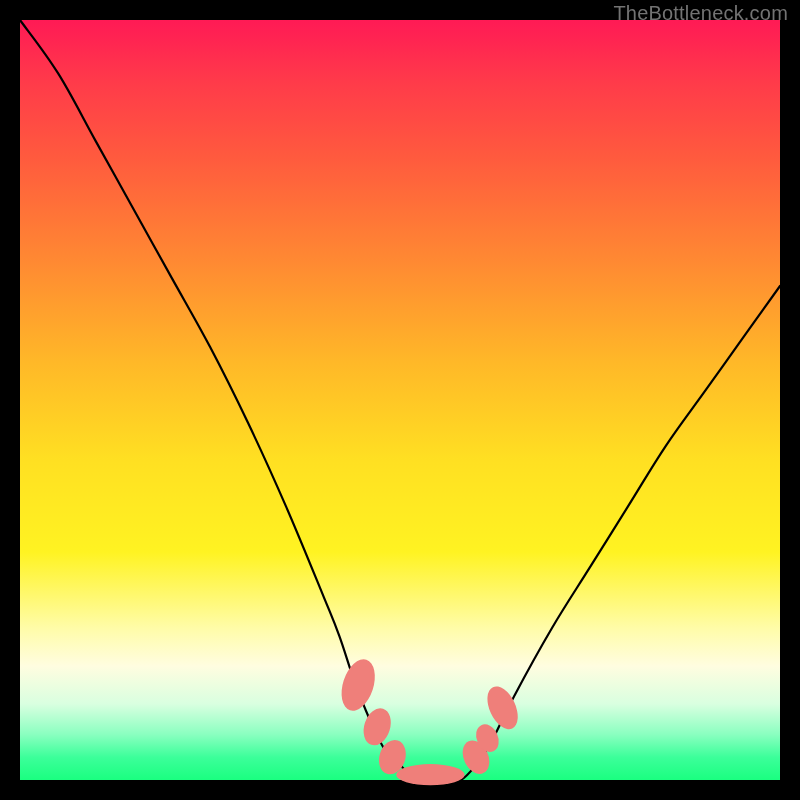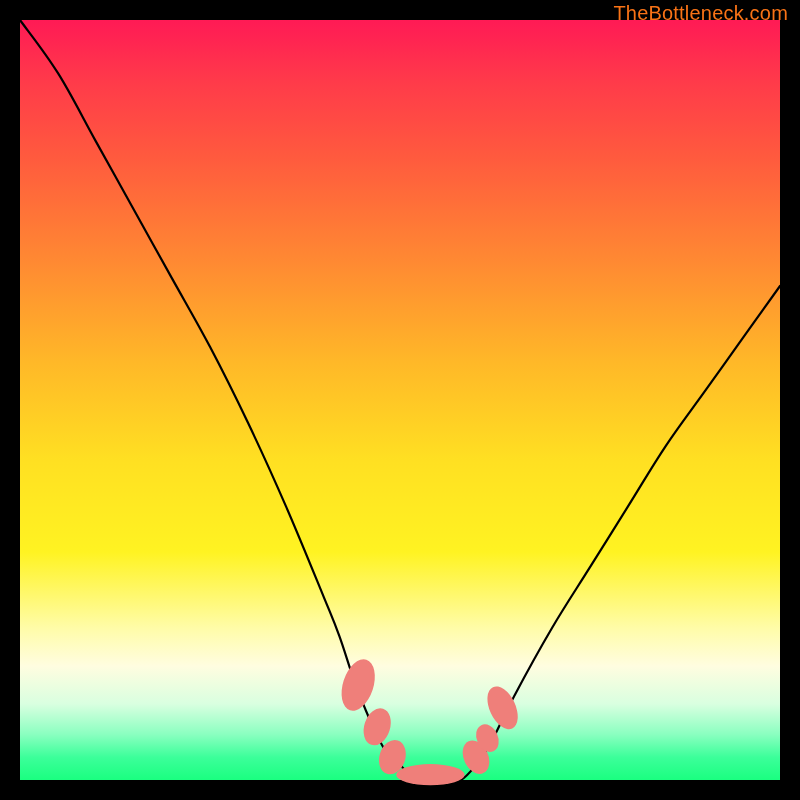--- a/index.html
+++ b/index.html
@@ -46,21 +46,21 @@
     position: absolute;
     top: 0; left: 0;
     width: 760px;
     height: 760px;
     overflow: visible;
   }
   .watermark {
     position: absolute;
     top: 2px;
     right: 12px;
-    color: #f97316;
+    color: #737373;
     font-size: 20px;
     letter-spacing: 0.2px;
     user-select: none;
   }
 </style>
 </head>
 <body>
 
 <div class="frame">
   <div class="plot">

